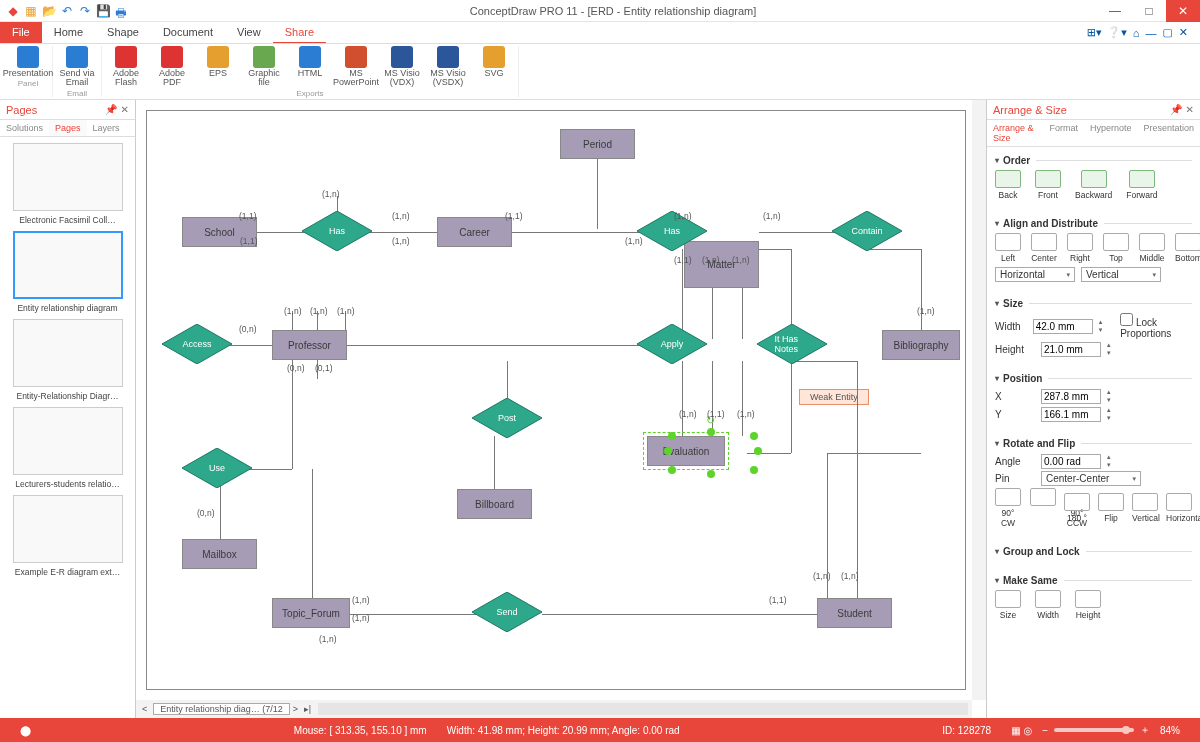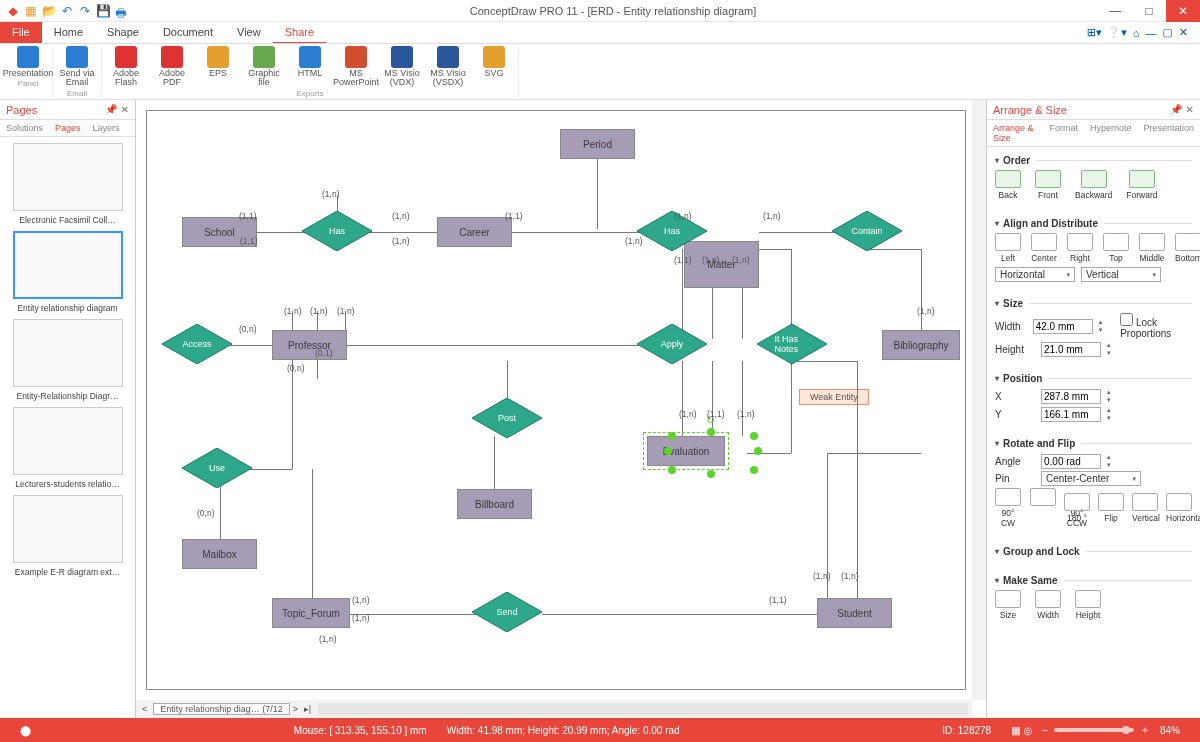--- a/index.html
+++ b/index.html
@@ -352,21 +352,21 @@
         <div class="cardlbl" style="left: 478px; top: 125px;">(1,n)</div>
         <div class="cardlbl" style="left: 616px; top: 100px;">(1,n)</div>
         <div class="cardlbl" style="left: 527px; top: 144px;">(1,1)</div>
         <div class="cardlbl" style="left: 555px; top: 144px;">(1,n)</div>
         <div class="cardlbl" style="left: 585px; top: 144px;">(1,n)</div>
         <div class="cardlbl" style="left: 92px; top: 213px;">(0,n)</div>
         <div class="cardlbl" style="left: 137px; top: 195px;">(1,n)</div>
         <div class="cardlbl" style="left: 163px; top: 195px;">(1,n)</div>
         <div class="cardlbl" style="left: 190px; top: 195px;">(1,n)</div>
         <div class="cardlbl" style="left: 140px; top: 252px;">(0,n)</div>
-        <div class="cardlbl" style="left: 168px; top: 237px;">(0,1)</div>
+        <div class="cardlbl" style="left: 168px; top: 252px;">(0,1)</div>
         <div class="cardlbl" style="left: 770px; top: 195px;">(1,n)</div>
         <div class="cardlbl" style="left: 532px; top: 298px;">(1,n)</div>
         <div class="cardlbl" style="left: 560px; top: 298px;">(1,1)</div>
         <div class="cardlbl" style="left: 590px; top: 298px;">(1,n)</div>
         <div class="cardlbl" style="left: 50px; top: 397px;">(0,n)</div>
         <div class="cardlbl" style="left: 205px; top: 484px;">(1,n)</div>
         <div class="cardlbl" style="left: 205px; top: 502px;">(1,n)</div>
         <div class="cardlbl" style="left: 172px; top: 523px;">(1,n)</div>
         <div class="cardlbl" style="left: 622px; top: 484px;">(1,1)</div>
         <div class="cardlbl" style="left: 666px; top: 460px;">(1,n)</div>

